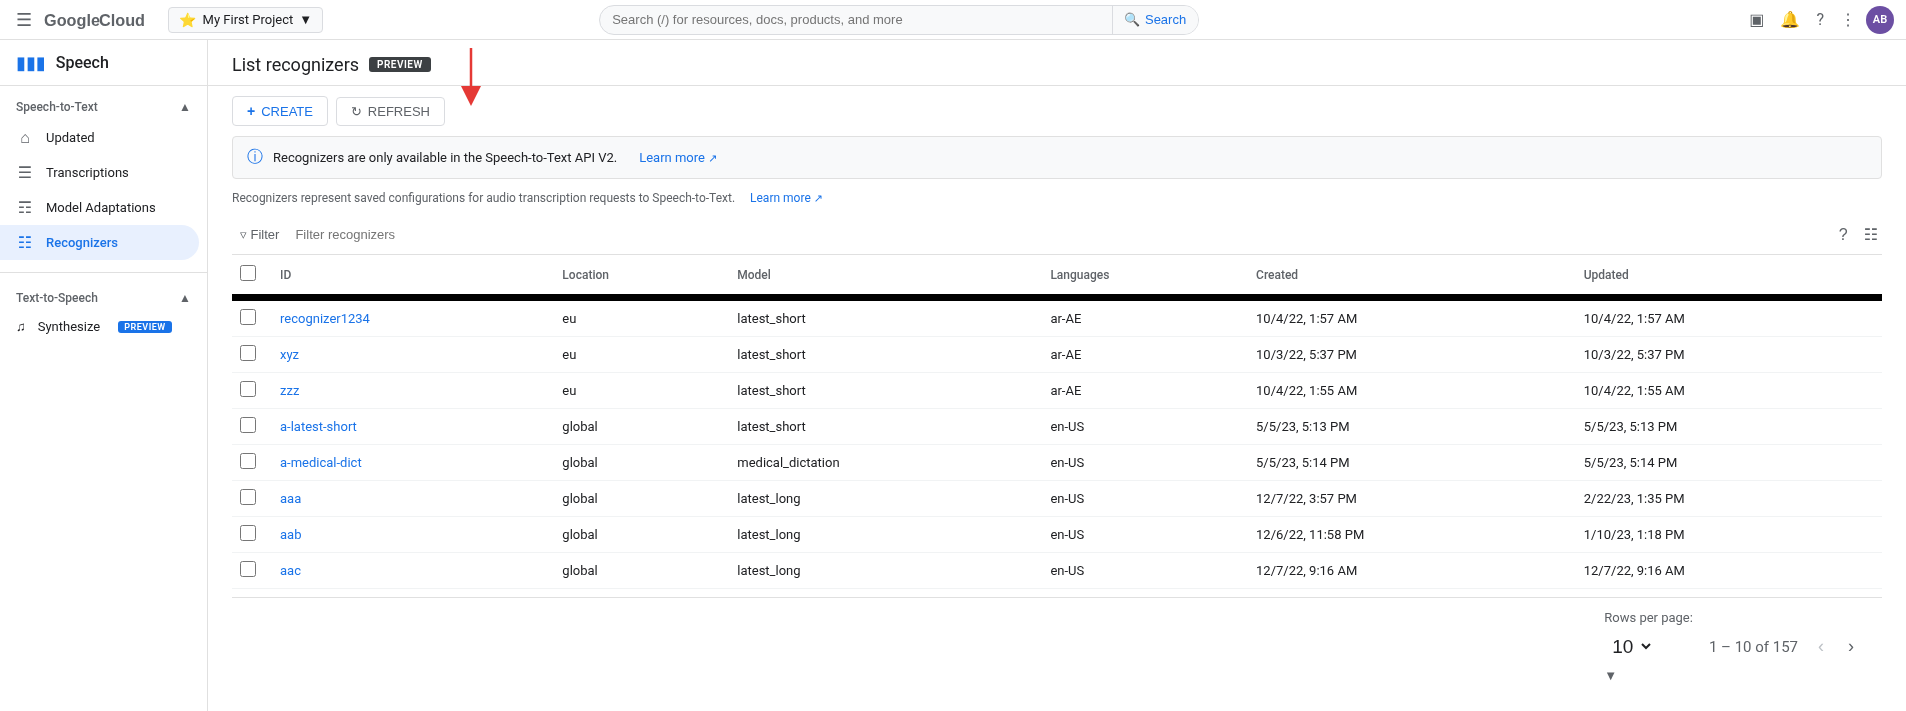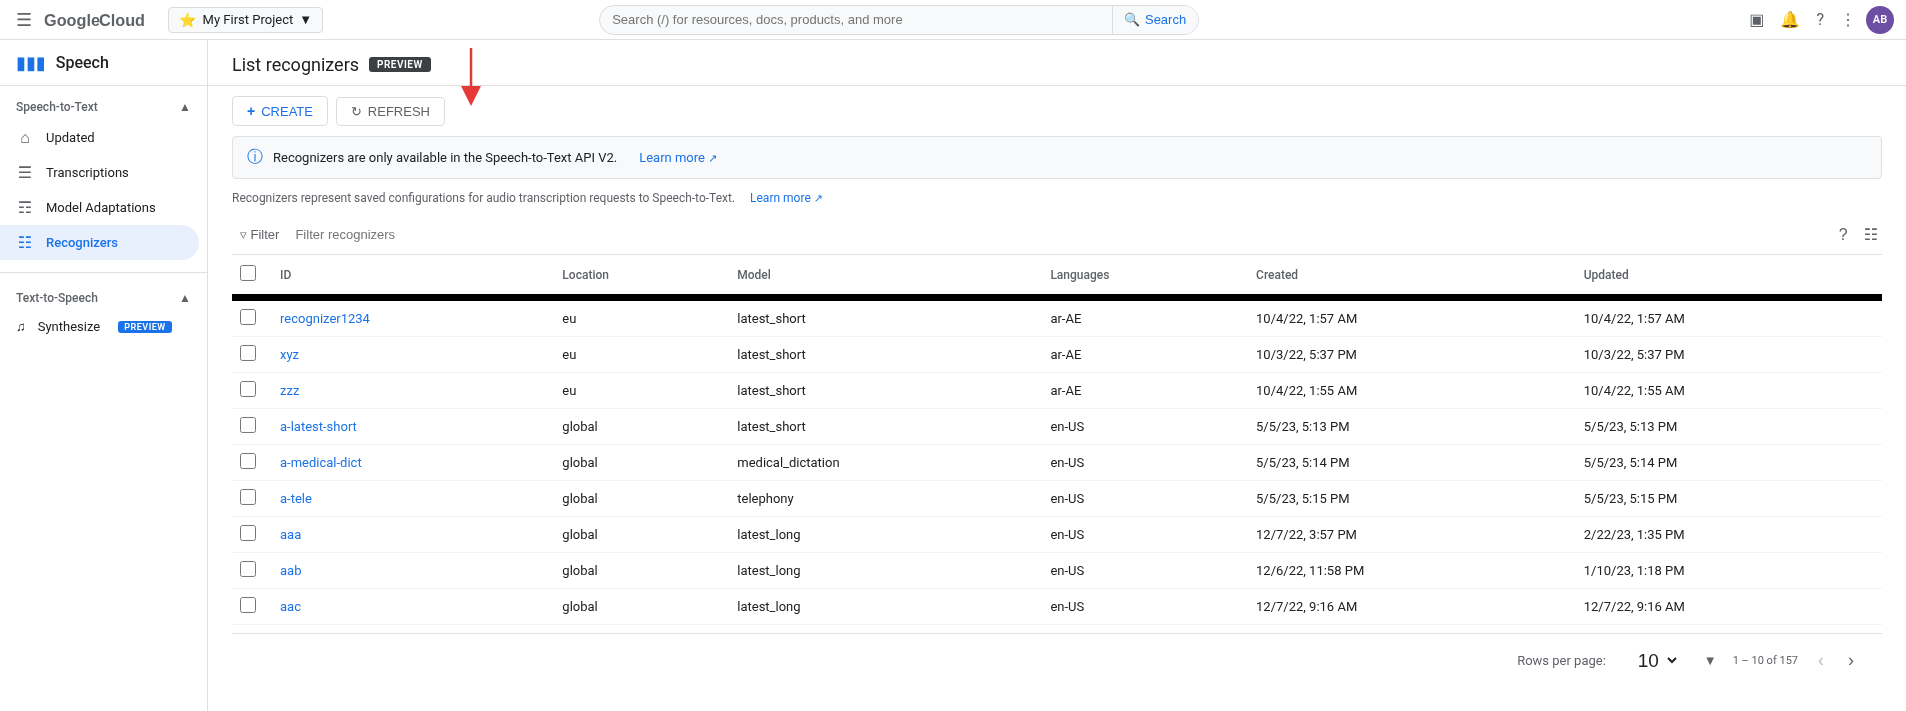--- a/index.html
+++ b/index.html
@@ -146,26 +146,26 @@
     .row-checkbox { width: 16px; height: 16px; cursor: pointer; accent-color: #1a73e8; }
     .header-checkbox { width: 16px; height: 16px; cursor: pointer; }
     .id-link { color: #1a73e8; text-decoration: none; text-align: center; }
 
     
     .pagination {
       display: flex; align-items: center; justify-content: flex-end;
       padding: 12px 24px; gap: 16px; font-size: 13px; color: #5f6368;
       border-top: 1px solid #e0e0e0; margin-top: 8px;
     }
-    .rows-per-page { display: flex; align-items: center; gap: 24px; }
+    .rows-per-page { display: flex; align-items: flex-start; gap: 8px; flex-direction: column; }
     .rows-select {
       border: none; outline: none; font-size: 19px; color: #202124;
       background: transparent; cursor: pointer; padding: 2px 4px;
     }
-    .page-info { font-size: 11px; color: #5f6368; }
+    .page-info { font-size: 15px; color: #5f6368; }
     .page-nav-btn {
       background: none; border: none; cursor: pointer; padding: 4px;
       color: #5f6368; font-size: 18px; border-radius: 50%;
     }
     .page-nav-btn:disabled { color: #bdc1c6; cursor: default; }
 
     
     .synthesize-item {
       display: flex; align-items: center; gap: 12px; padding: 8px 16px;
       font-size: 13px; color: #202124; cursor: pointer; border-radius: 0 24px 24px 0;
@@ -366,29 +366,20 @@
       <td><input type="checkbox" class="row-checkbox" style=""></td>
       <td><a href="#" class="id-link">a-medical-dict</a></td>
       <td>global</td>
       <td>medical_dictation</td>
       <td>en-US</td>
       <td>5/5/23, 5:14 PM</td>
       <td>5/5/23, 5:14 PM</td>
     </tr>
             <tr>
       <td><input type="checkbox" class="row-checkbox" style=""></td>
-      <td><a href="#" class="id-link">a-tele</a></td>
-      <td>global</td>
-      <td>telephony</td>
-      <td>en-US</td>
-      <td>5/5/23, 5:15 PM</td>
-      <td>5/5/23, 5:15 PM</td>
-    </tr>
-            <tr>
-      <td><input type="checkbox" class="row-checkbox" style=""></td>
       <td><a href="#" class="id-link">aaa</a></td>
       <td>global</td>
       <td>latest_long</td>
       <td>en-US</td>
       <td>12/7/22, 3:57 PM</td>
       <td>2/22/23, 1:35 PM</td>
     </tr>
             <tr>
       <td><input type="checkbox" class="row-checkbox" style=""></td>
       <td><a href="#" class="id-link">aab</a></td>

